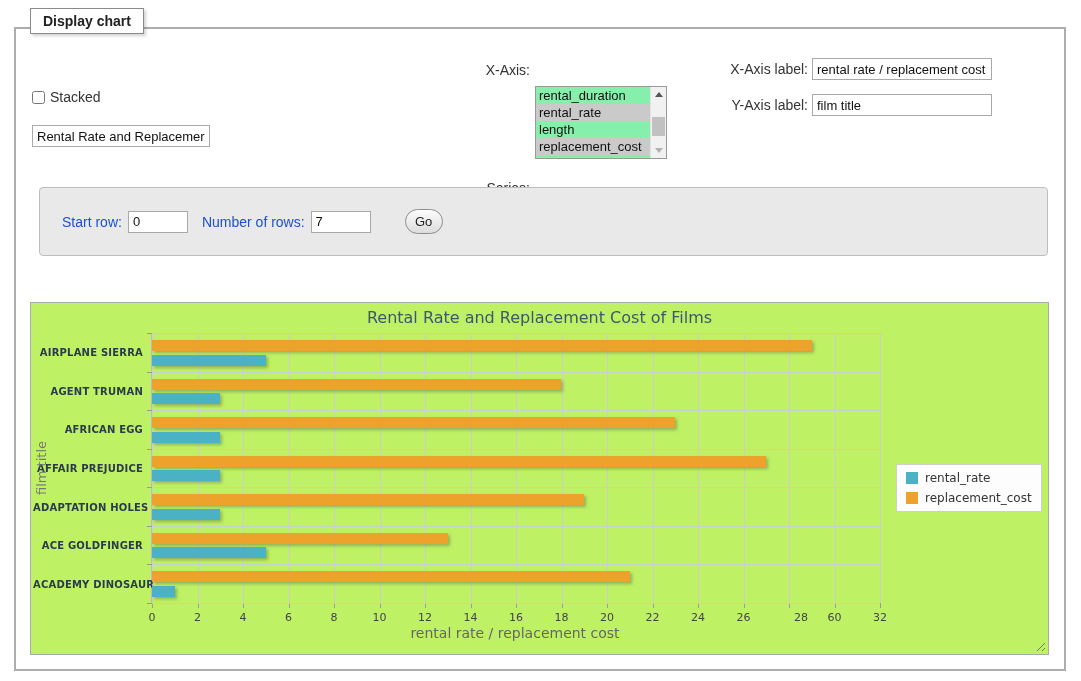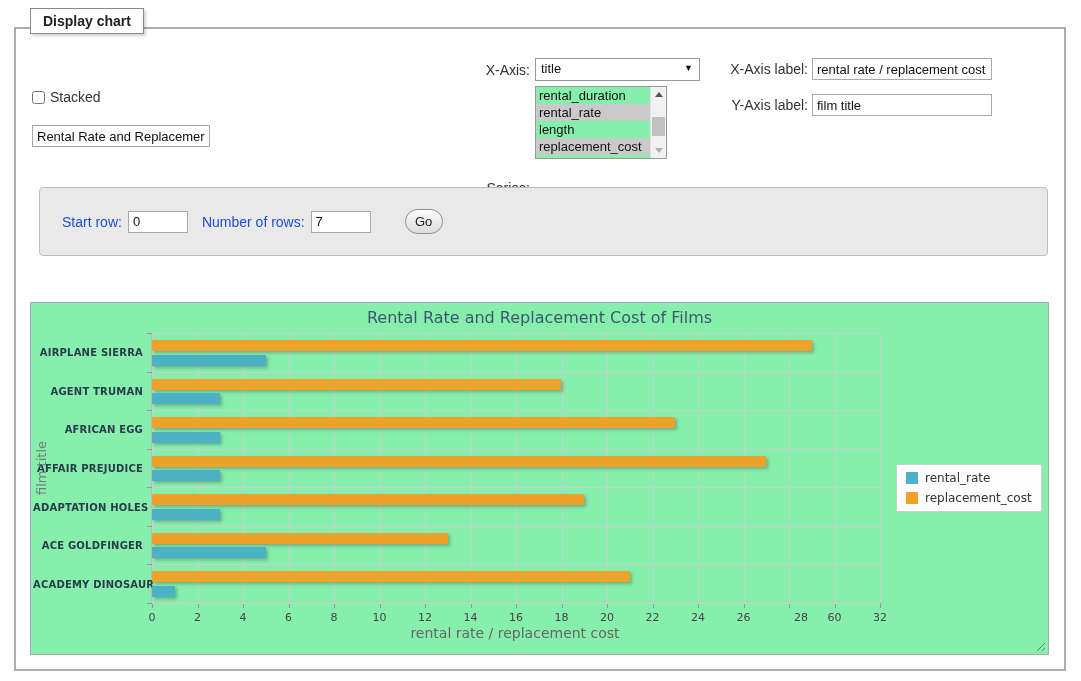--- a/index.html
+++ b/index.html
@@ -44,21 +44,21 @@
   
   .rows-box{position:absolute;left:23px;top:158px;width:1009px;height:69px;background:#e9e9e9;
             border:1px solid #bdbdbd;border-radius:4px;display:flex;align-items:center;padding-left:22px;box-sizing:border-box;}
   .rows-box .lbl{font-size:14px;color:#1d4ed8;margin-right:6px;}
   .rows-box input{width:50px;margin-right:14px;}
   .go-btn{margin-left:20px;width:38px;height:25px;border-radius:13px;border:1px solid #8e8e8e;
           background:linear-gradient(#fdfdfd,#dcdcdc);font-family:"Liberation Sans",sans-serif;
           font-size:13px;color:#222;cursor:pointer;padding:0;}
 
   
-  .chart-box{position:absolute;left:14px;top:273px;width:1017px;height:351px;background:#86efac;
+  .chart-box{position:absolute;left:14px;top:273px;width:1017px;height:351px;background:#bef264;
              border:1px solid #aaa;font-family:"DejaVu Sans",sans-serif;}
   .chart-title{position:absolute;left:0;top:5px;width:100%;text-align:center;font-size:16px;color:#3e576f;}
   .plot{position:absolute;left:120px;top:30px;width:728px;height:270px;
         border-left:1px solid #bdbdbd;border-bottom:1px solid #bdbdbd;}
   .grid-v{position:absolute;top:0;width:1px;height:100%;background:#cdcdcd;}
   .grid-h{position:absolute;left:0;width:100%;height:1px;background:#cdcdcd;}
   .bar{position:absolute;left:0;height:11px;box-shadow:2px 2px 3px rgba(60,60,60,.35);}
   .tick-mark{position:absolute;top:100%;width:1px;height:5px;background:#9a9a9a;}
   .tick-label{position:absolute;top:calc(100% + 8px);transform:translateX(-50%);
               font-size:11px;color:#444;}
@@ -86,24 +86,20 @@
 
 
     <label class="check-row">
       <input type="checkbox" style="">
       <span>Stacked</span>
     </label>
 
     <input type="text" class="title-input" value="Rental Rate and Replacemer" style="">
 
     <div class="ctl-label" style="left:454px;top:33px;width:60px;">X-Axis:</div>
-    <div class="fake-select">
-      <span>title</span>
-      <span class="arrow">▼</span>
-    </div>
 
     <div class="ctl-label" style="left:454px;top:119px;width:60px;margin-top:32px;">Series:</div>
     <div class="series-box">
       <div class="series-opts">
           <div class="opt">rental_duration</div>
           <div class="opt sel">rental_rate</div>
           <div class="opt">length</div>
           <div class="opt sel">replacement_cost</div>
         </div>
       <div class="sb">

